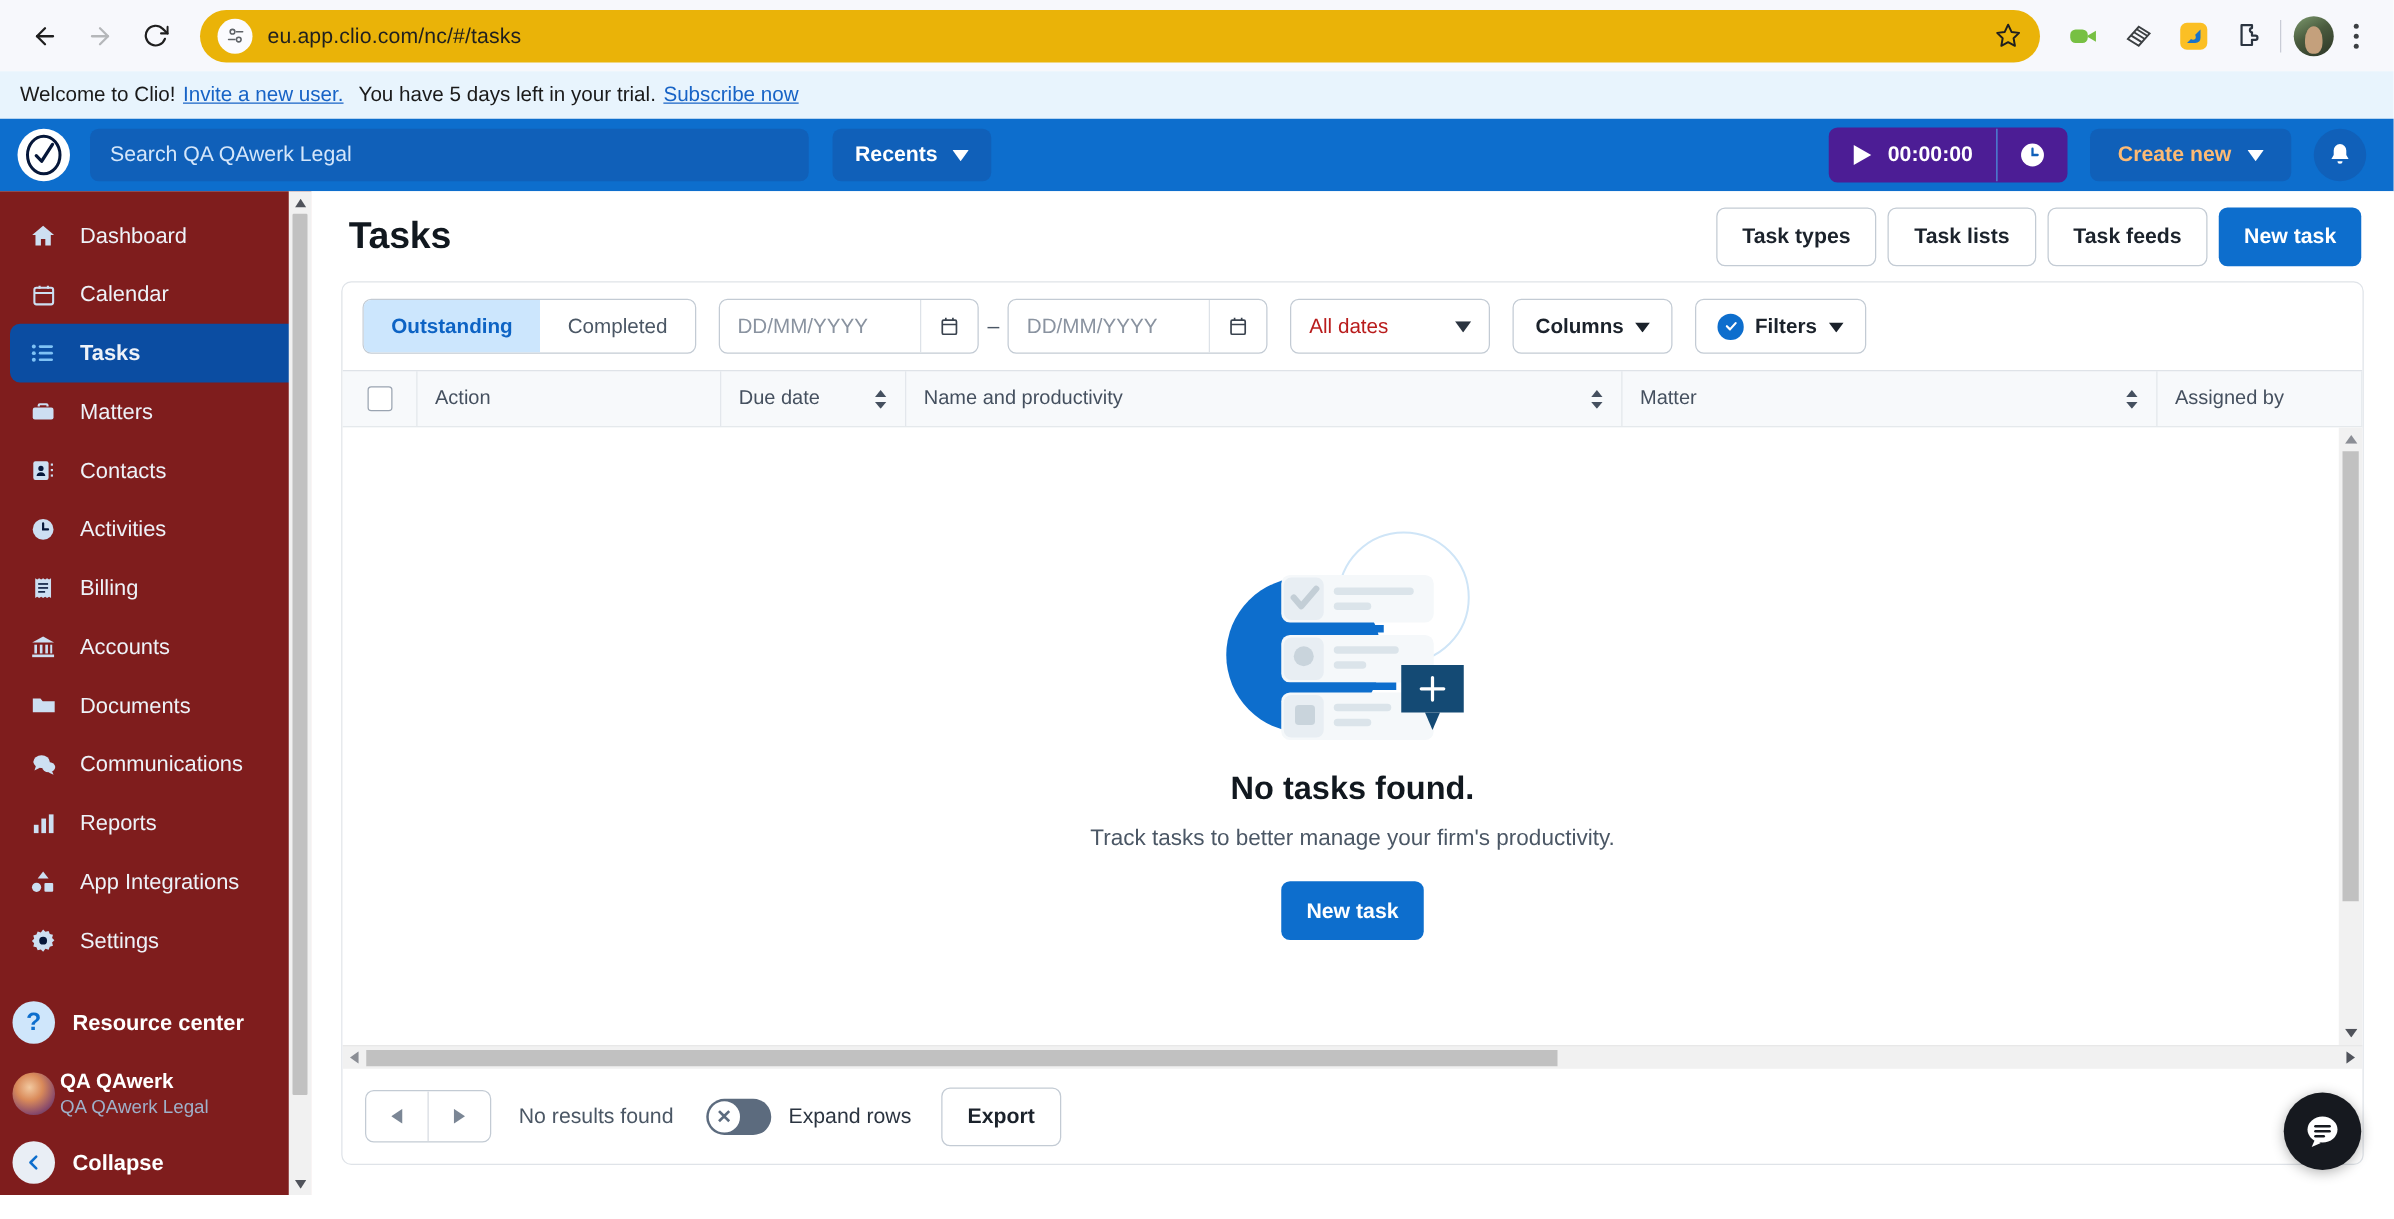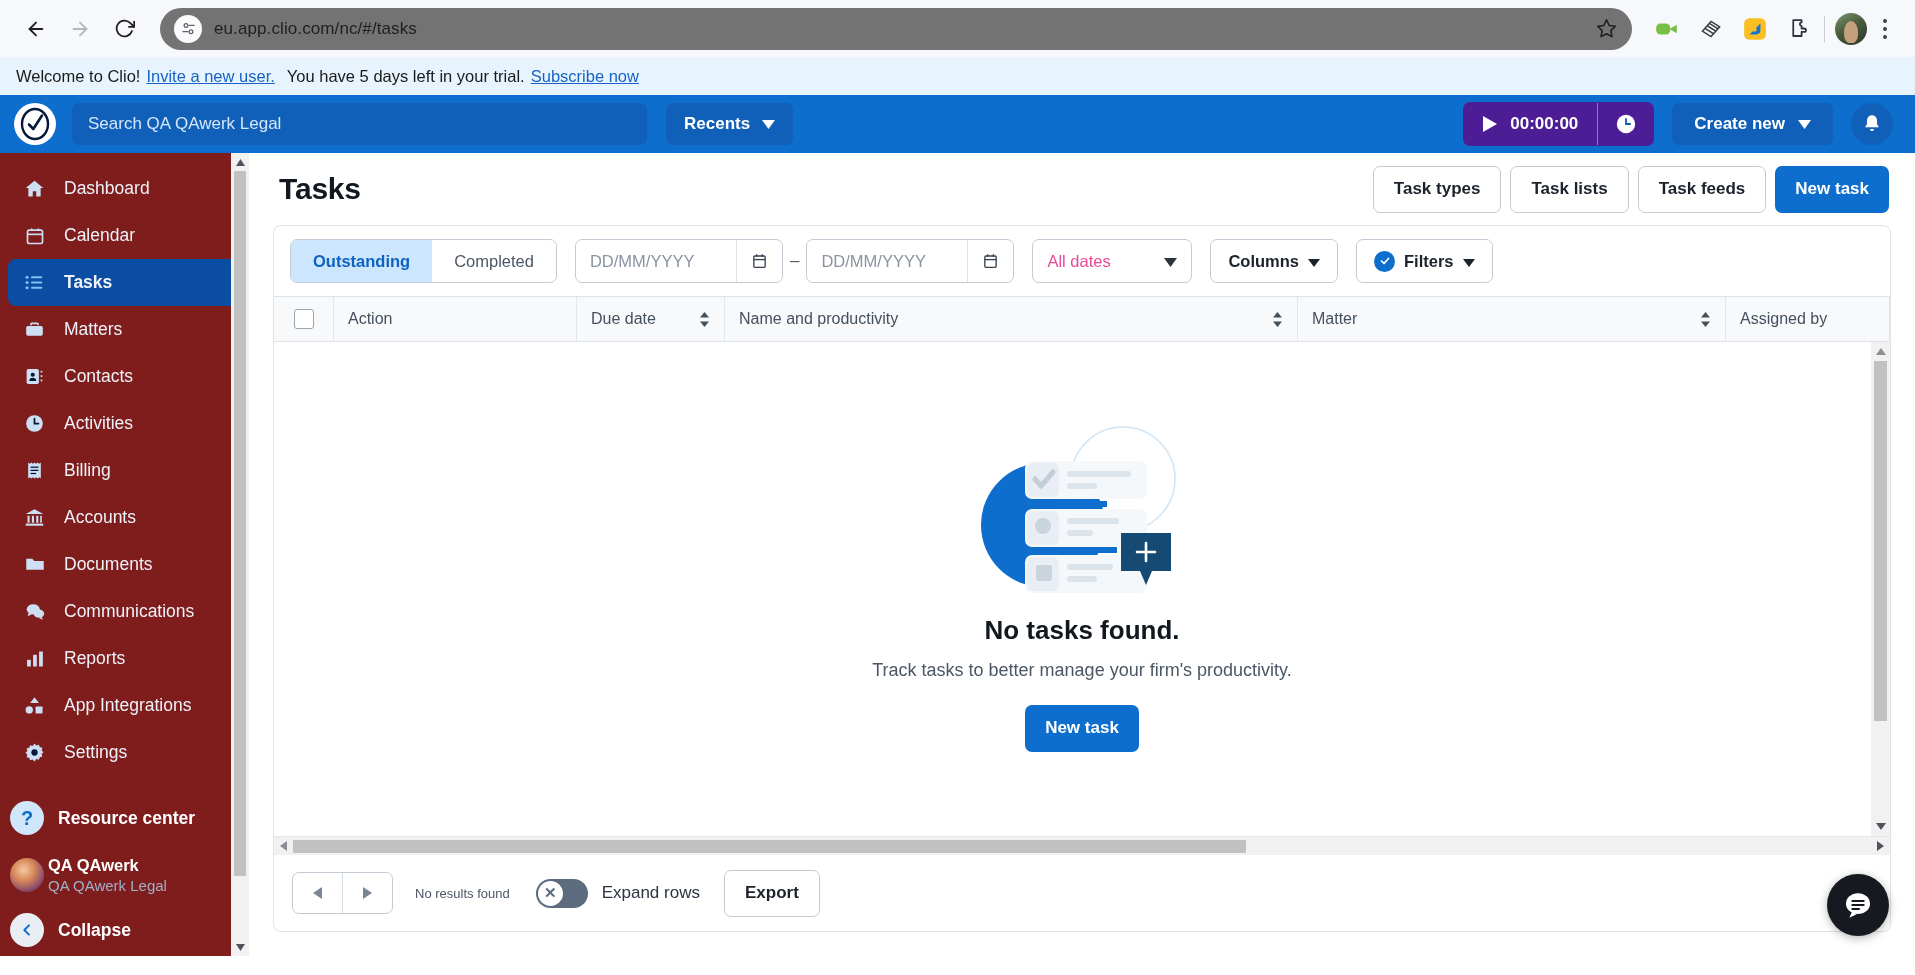--- a/index.html
+++ b/index.html
@@ -15,21 +15,21 @@
     height: 57px; background: #f7f8fc;
     display: flex; align-items: center; padding: 0 16px; gap: 4px;
   }
   .nav-btn {
     width: 40px; height: 40px; border-radius: 50%;
     display: flex; align-items: center; justify-content: center;
     color: #1f1f1f;
   }
   .nav-btn.disabled { color: #b5b7ba; }
   .omnibox {
-    flex: 1; height: 42px; background: #737373; border-radius: 21px;
+    flex: 1; height: 42px; background: #eab308; border-radius: 21px;
     display: flex; align-items: center; padding: 0 14px; margin-left: 12px; margin-right: 6px;
     position: relative;
   }
   .site-info {
     width: 28px; height: 28px; border-radius: 50%; background: #fbfbfe;
     display: flex; align-items: center; justify-content: center; flex: 0 0 auto;
   }
   .omnibox-url {
     margin-left: 12px; font-size: 17px; color: #1f1f1f; letter-spacing: .1px;
   }
@@ -85,21 +85,21 @@
   .spacer { flex: 1; }
   .timer-group {
     display: flex; align-items: center; height: 44px; background: #4c1d95; border-radius: 7px; text-align: center;
   }
   .timer-play { display: flex; align-items: center; gap: 12px; padding: 0 19px; color:#fff; font-size:17px; font-weight:bold;}
   .timer-sep { width: 1px; height: 42px; background: #4a93dd; }
   .timer-clock { padding: 0 17px; display:flex; align-items:center; }
   .create-new {
     margin-left: 18px; height: 42px; background: #1060b9; border-radius: 7px;
     display: flex; align-items: center; gap: 13px; padding: 0 22px;
-    color: #ffffff; font-size: 17px; font-weight: bold;
+    color: #fdba74; font-size: 17px; font-weight: bold;
   }
   .bell-btn {
     margin-left: 18px; width: 42px; height: 42px; border-radius: 50%;
     background: #1060b9; display: flex; align-items: center; justify-content: center;
   }
 
   
   .body-wrap { display: flex; height: 803px; }
 
   
@@ -183,21 +183,21 @@
   .seg.active { background: #cce6fd; color: #0d63c4; font-weight: bold; }
   .date-field {
     margin-left: 18px; height: 44px; width: 208px; border: 1px solid #c3cbd4; border-radius: 7px;
     display: flex; align-items: center; overflow: hidden; background: #fff;
   }
   .date-field .ph { flex:1; padding-left: 14px; color: #8a93a0; font-size: 16.5px; }
   .date-field .cal { width: 46px; height: 100%; border-left: 1px solid #dde2e8; display:flex; align-items:center; justify-content:center; }
   .date-dash { padding: 0 7px; color: #4b5765; font-size: 17px; }
   .all-dates {
     margin-left: 18px; height: 44px; width: 160px; border: 1px solid #c3cbd4; border-radius: 7px;
-    display: flex; align-items: center; padding: 0 14px; font-size: 16.5px; color: #ec4899;
+    display: flex; align-items: center; padding: 0 14px; font-size: 16.5px; color: #b91c1c;
   }
   .all-dates .caret { margin-left: auto; }
   .search-field {
     margin-left: 88px; height: 44px; width: 272px; border: 1px solid #c3cbd4; border-radius: 7px;
     display: flex; align-items: center; padding: 0 14px; color: #8a93a0; font-size: 16.5px;
   }
   .columns-btn, .filters-btn {
     margin-left: 18px; height: 44px; border: 1px solid #c3cbd4; border-radius: 7px;
     display: flex; align-items: center; gap: 9px; padding: 0 17px;
     font-size: 16.5px; font-weight: bold; color: #1b222b;
@@ -244,21 +244,21 @@
   .h-thumb { height: 13px; background: #c1c1c1; }
 
   .footer-bar {
     height: 76px; display: flex; align-items: center; padding: 0 18px; gap: 0; flex: 0 0 auto;
   }
   .pager {
     display: flex; border: 1px solid #c3cbd4; border-radius: 7px; overflow: hidden; height: 42px;
   }
   .pager-btn { width: 49px; display: flex; align-items: center; justify-content: center; color: #7b8695; }
   .pager-sep { width: 1px; background: #d7dce2; }
-  .no-results { margin-left: 22px; font-size: 13px; color: #4b5765; }
+  .no-results { margin-left: 22px; font-size: 17px; color: #4b5765; }
   .toggle {
     margin-left: 26px; width: 52px; height: 29px; border-radius: 15px; background: #5c6b7e;
     display: flex; align-items: center; padding: 2px; flex: 0 0 auto;
   }
   .toggle-knob {
     width: 25px; height: 25px; border-radius: 50%; background: #ffffff;
     display: flex; align-items: center; justify-content: center; color: #5c6b7e; font-size: 15px; font-weight: bold;
   }
   .expand-label { margin-left: 14px; font-size: 17px; color: #2b3440; }
   .export-btn { margin-left: 24px; }

